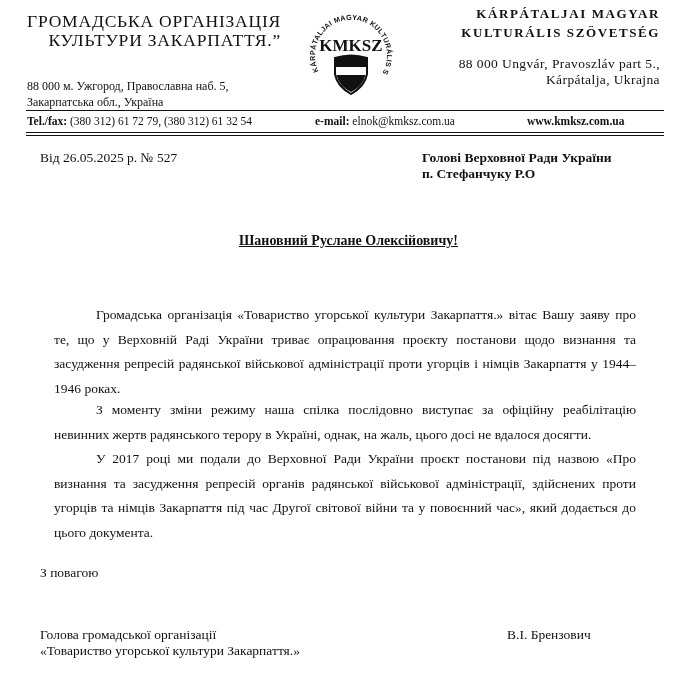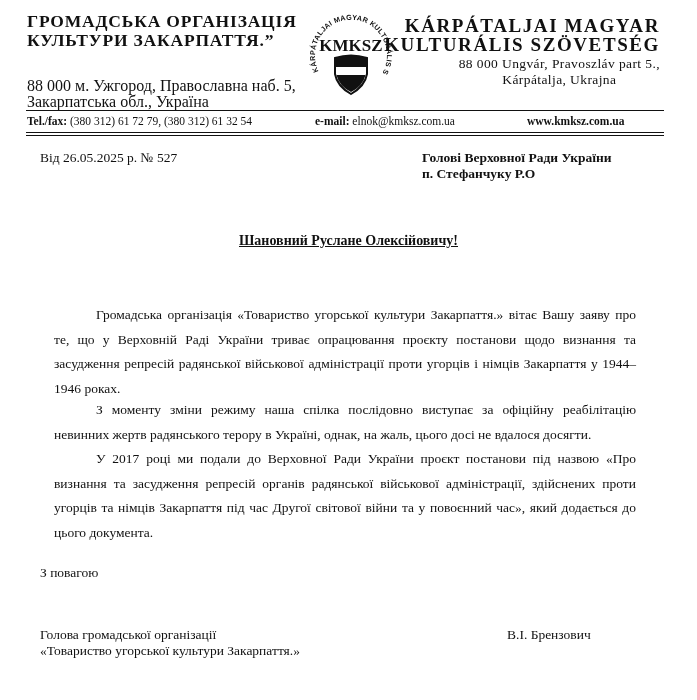--- a/index.html
+++ b/index.html
@@ -14,45 +14,46 @@
       overflow: hidden;
       font-family: "Liberation Serif", serif;
       color: #111111;
     }
     .abs { position: absolute; }
 
     
     .lh-left-title {
       left: 27px; top: 12px;
       font-family: "Liberation Serif", serif;
-      font-weight: bold;
+      font-weight: normal;
       font-size: 17.5px;
       line-height: 19px;
       letter-spacing: 0.8px;
       color: #111;
+      text-align: right;
     }
     .lh-left-title div { white-space: nowrap; }
     .lh-left-addr {
       left: 27px; top: 78px;
-      font-size: 16px;
+      font-size: 12px;
       line-height: 16px;
       white-space: nowrap;
     }
     .lh-right-title {
-      right: 37px; top: 16px;
+      right: 37px; top: 4px;
       text-align: right;
       font-weight: bold;
-      font-size: 19px;
+      font-size: 13px;
       line-height: 19px;
       letter-spacing: 1.6px;
     }
     .lh-right-title div { white-space: nowrap; }
     .lh-right-addr {
       right: 37px; top: 56px;
-      text-align: center;
+      text-align: right;
       font-size: 13.5px;
       line-height: 16px;
       letter-spacing: 0.4px;
       white-space: nowrap;
     }
 
     .logo {
       left: 300px; top: 4px;
       width: 102px; height: 102px;
     }

